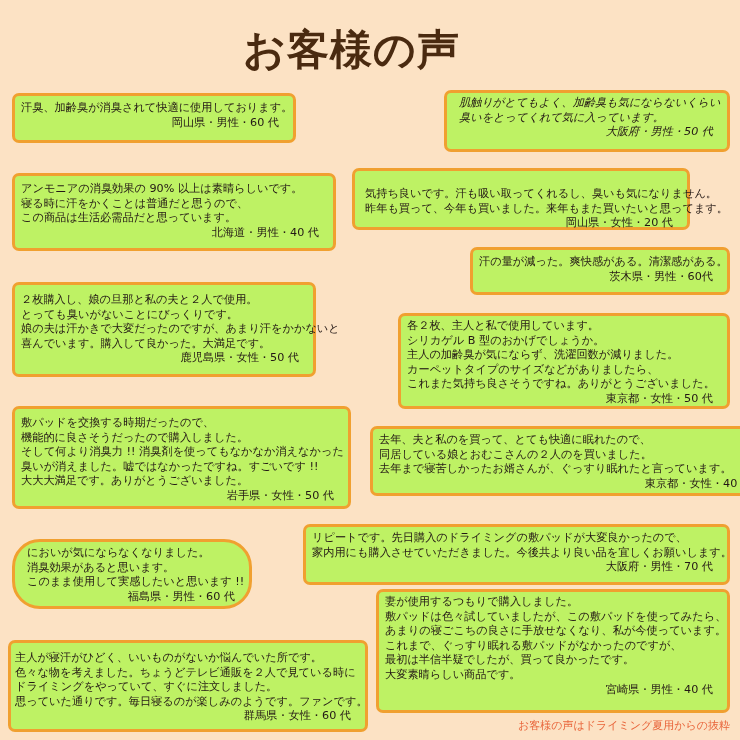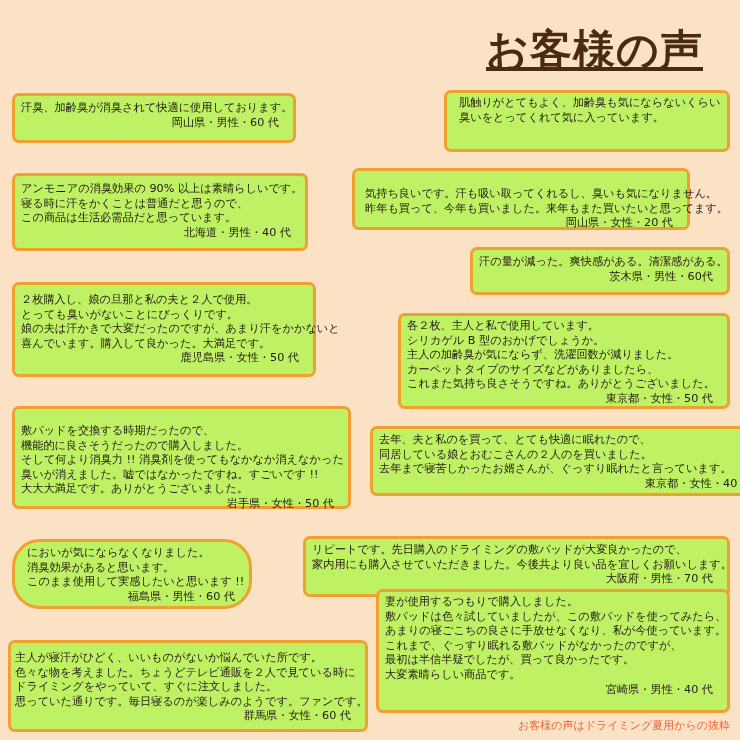--- a/index.html
+++ b/index.html
@@ -2,22 +2,22 @@
 <html><head>
 <meta charset="utf-8">
 <style>
   html, body { margin:0; padding:0; }
   body {
     width:740px; height:740px; position:relative; overflow:hidden;
     background:#fce2c4;
     font-family:"DejaVu Sans", sans-serif;
   }
   .title {
-    position:absolute; left:0; top:22px; width:703px; text-align:right;
-    font-size:42px; font-weight:bold; color:#4a2a10; letter-spacing:1px;text-decoration:underline;
+    position:absolute; left:0; top:22px; width:703px; text-align:center;
+    font-size:42px; font-weight:bold; color:#4a2a10; letter-spacing:1px;
   }
   .box {
     position:absolute; box-sizing:border-box;
     background:#bef264; border:3px solid #f0a030; border-radius:7px;
     padding:3px 8px 3px 6px;
     font-size:11.2px; line-height:14.6px; color:#231815;
   }
   .box .line { white-space:nowrap; display:block; }
   .box .sig { display:block; text-align:right; white-space:nowrap; padding-right:6px; }
   .footnote {
@@ -27,26 +27,27 @@
 </head>
 <body>
 
 <div class="title">お客様の声</div>
 
 <div class="box" style="left:12px;top:93px;width:284px;height:50px;padding-top:5px;">
   <span class="line">汗臭、加齢臭が消臭されて快適に使用しております。</span>
   <span class="sig">岡山県・男性・60 代</span>
 </div>
 
-<div class="box" style="left:444px;top:90px;width:286px;height:62px;padding-left:12px;">
+<div class="box" style="left:444px;top:90px;width:286px;height:62px;padding-left:12px;font-style:italic;">
   <span class="line">肌触りがとてもよく、加齢臭も気にならないくらい</span>
   <span class="line">臭いをとってくれて気に入っています。</span>
+  <span class="sig">大阪府・男性・50 代</span>
 </div>
 
-<div class="box" style="left:12px;top:173px;width:296px;height:78px;padding-top:6px;">
+<div class="box" style="left:12px;top:173px;width:324px;height:78px;padding-top:6px;">
   <span class="line">アンモニアの消臭効果の 90% 以上は素晴らしいです。</span>
   <span class="line">寝る時に汗をかくことは普通だと思うので、</span>
   <span class="line">この商品は生活必需品だと思っています。</span>
   <span class="sig">北海道・男性・40 代</span>
 </div>
 
 <div class="box" style="left:352px;top:168px;width:338px;height:62px;padding-left:10px;padding-top:16px;">
   <span class="line">気持ち良いです。汗も吸い取ってくれるし、臭いも気になりません。</span>
   <span class="line">昨年も買って、今年も買いました。来年もまた買いたいと思ってます。</span>
   <span class="sig">岡山県・女性・20 代</span>
@@ -67,37 +68,37 @@
 
 <div class="box" style="left:398px;top:313px;width:332px;height:96px;padding-top:3px;">
   <span class="line">各２枚、主人と私で使用しています。</span>
   <span class="line">シリカゲル B 型のおかげでしょうか。</span>
   <span class="line">主人の加齢臭が気にならず、洗濯回数が減りました。</span>
   <span class="line">カーペットタイプのサイズなどがありましたら、</span>
   <span class="line">これまた気持ち良さそうですね。ありがとうございました。</span>
   <span class="sig">東京都・女性・50 代</span>
 </div>
 
-<div class="box" style="left:12px;top:406px;width:339px;height:103px;padding-top:15px;">
+<div class="box" style="left:12px;top:406px;width:339px;height:103px;padding-top:7px;">
   <span class="line">敷パッドを交換する時期だったので、</span>
   <span class="line">機能的に良さそうだったので購入しました。</span>
   <span class="line">そして何より消臭力 !! 消臭剤を使ってもなかなか消えなかった</span>
   <span class="line">臭いが消えました。嘘ではなかったですね。すごいです !!</span>
   <span class="line">大大大満足です。ありがとうございました。</span>
   <span class="sig">岩手県・女性・50 代</span>
 </div>
 
 <div class="box" style="left:370px;top:426px;width:399px;height:70px;padding-top:4px;">
   <span class="line">去年、夫と私のを買って、とても快適に眠れたので、</span>
   <span class="line">同居している娘とおむこさんの２人のを買いました。</span>
   <span class="line">去年まで寝苦しかったお婿さんが、ぐっすり眠れたと言っています。</span>
   <span class="sig">東京都・女性・40 代</span>
 </div>
 
-<div class="box" style="left:303px;top:536px;width:427px;height:61px;padding-top:4px;">
+<div class="box" style="left:303px;top:524px;width:427px;height:61px;padding-top:4px;">
   <span class="line">リピートです。先日購入のドライミングの敷パッドが大変良かったので、</span>
   <span class="line">家内用にも購入させていただきました。今後共より良い品を宜しくお願いします。</span>
   <span class="sig">大阪府・男性・70 代</span>
 </div>
 
 <div class="box" style="left:12px;top:539px;width:240px;height:70px;padding-left:12px;padding-top:4px;border-radius:28px;">
   <span class="line">においが気にならなくなりました。</span>
   <span class="line">消臭効果があると思います。</span>
   <span class="line">このまま使用して実感したいと思います !!</span>
   <span class="sig">福島県・男性・60 代</span>

